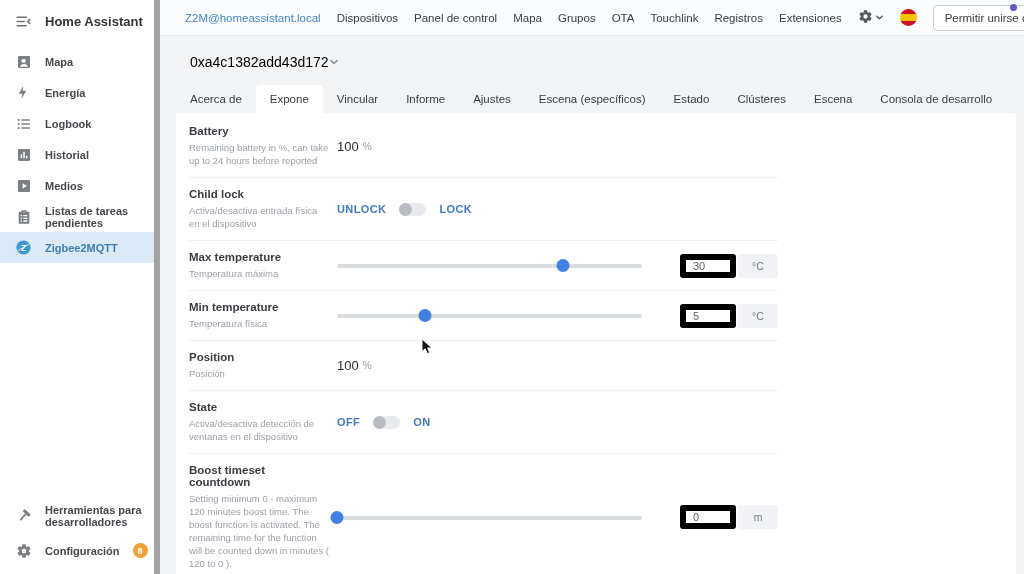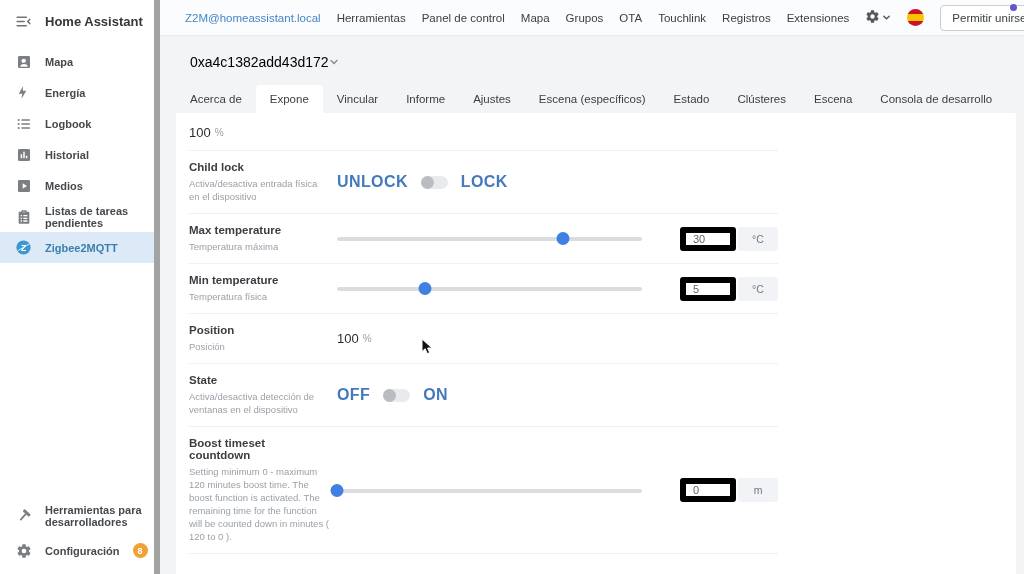--- a/index.html
+++ b/index.html
@@ -42,21 +42,21 @@
   .card { background:#fff; flex:1; padding:2px 0 0 13px; border-radius:0 2px 0 0; }
   .rows { width:589px; }
   .row { display:flex; align-items:center; border-bottom:1px solid #eef0f3; padding:10px 0; }
   .row-head { width:140px; margin-right:8px; flex:0 0 140px; }
   .row-name { font-size:11.5px; font-weight:600; color:#3a3e42; }
   .row-desc { font-size:9.5px; color:#9ba1a8; line-height:13px; margin-top:4px; }
   .row-ctl { flex:1; display:flex; align-items:center; min-width:0; }
 
   .val { font-size:13px; color:#2b2e31; }
   .unit { font-size:10px; color:#9ba1a8; margin-left:4px; }
-  .act { color:#4479bd; font-size:16px; font-weight:600; letter-spacing:0.4px; cursor:pointer; }
+  .act { color:#4479bd; font-size:11px; font-weight:600; letter-spacing:0.4px; cursor:pointer; }
   .switch { position:relative; width:27px; height:13px; border-radius:7px; margin:0 13px; cursor:pointer; flex:0 0 27px; }
   .switch.off { background:#e8eaed; }
   .switch.off .knob { position:absolute; left:0; top:0; width:13px; height:13px; border-radius:50%; background:#b9bdc1; }
 
   .slider { position:relative; width:305px; height:13px; flex:0 0 305px; cursor:pointer; }
   .slider .track { position:absolute; top:5px; left:0; right:0; height:4px; border-radius:2px; background:#dadde0; }
   .slider .knob { position:absolute; top:0; width:13px; height:13px; border-radius:50%; transform:translateX(-50%); }
 
   .igroup { margin-left:auto; display:flex; }
   .igroup input { width:56px; height:24px; border:6px solid #000000; border-radius:3px; padding:0 0 0 7px; font-size:11px; color:#5f6368; font-family:inherit; background:#fff; outline:none; }
@@ -166,21 +166,21 @@
           <span class="badge" style="background: rgb(240, 161, 53);">8</span>
         </div>
       </div>
   </aside>
 
   <div class="main">
 
     <div class="navbar">
       <span class="nav-brand">Z2M@homeassistant.local</span>
       <span id="nav-links" style="display:flex;gap:16px;">
-          <span class="nav-link">Herramientas</span>
+          <span class="nav-link">Dispositivos</span>
           <span class="nav-link">Panel de control</span>
           <span class="nav-link">Mapa</span>
           <span class="nav-link">Grupos</span>
           <span class="nav-link">OTA</span>
           <span class="nav-link">Touchlink</span>
           <span class="nav-link">Registros</span>
           <span class="nav-link">Extensiones</span>
         </span>
       <span class="nav-gear">
         <span><svg width="15" height="15" viewBox="0 0 24 24" fill="currentColor">
@@ -218,20 +218,24 @@
           <span class="tab">Ajustes</span>
           <span class="tab">Escena (específicos)</span>
           <span class="tab">Estado</span>
           <span class="tab">Clústeres</span>
           <span class="tab">Escena</span>
           <span class="tab">Consola de desarrollo</span>
         </div>
       <div class="card">
         <div class="rows" id="rows">
             <div class="row">
+              <div class="row-head">
+                <div class="row-name">Battery</div>
+                <div class="row-desc">Remaining battery in %, can take up to 24 hours before reported</div>
+              </div>
               <div class="row-ctl">
                 <span class="val">100</span>
                 <span class="unit">%</span>
               </div>
             </div>
             <div class="row">
               <div class="row-head">
                 <div class="row-name">Child lock</div>
                 <div class="row-desc">Activa/desactiva entrada física en el dispositivo</div>
               </div>

